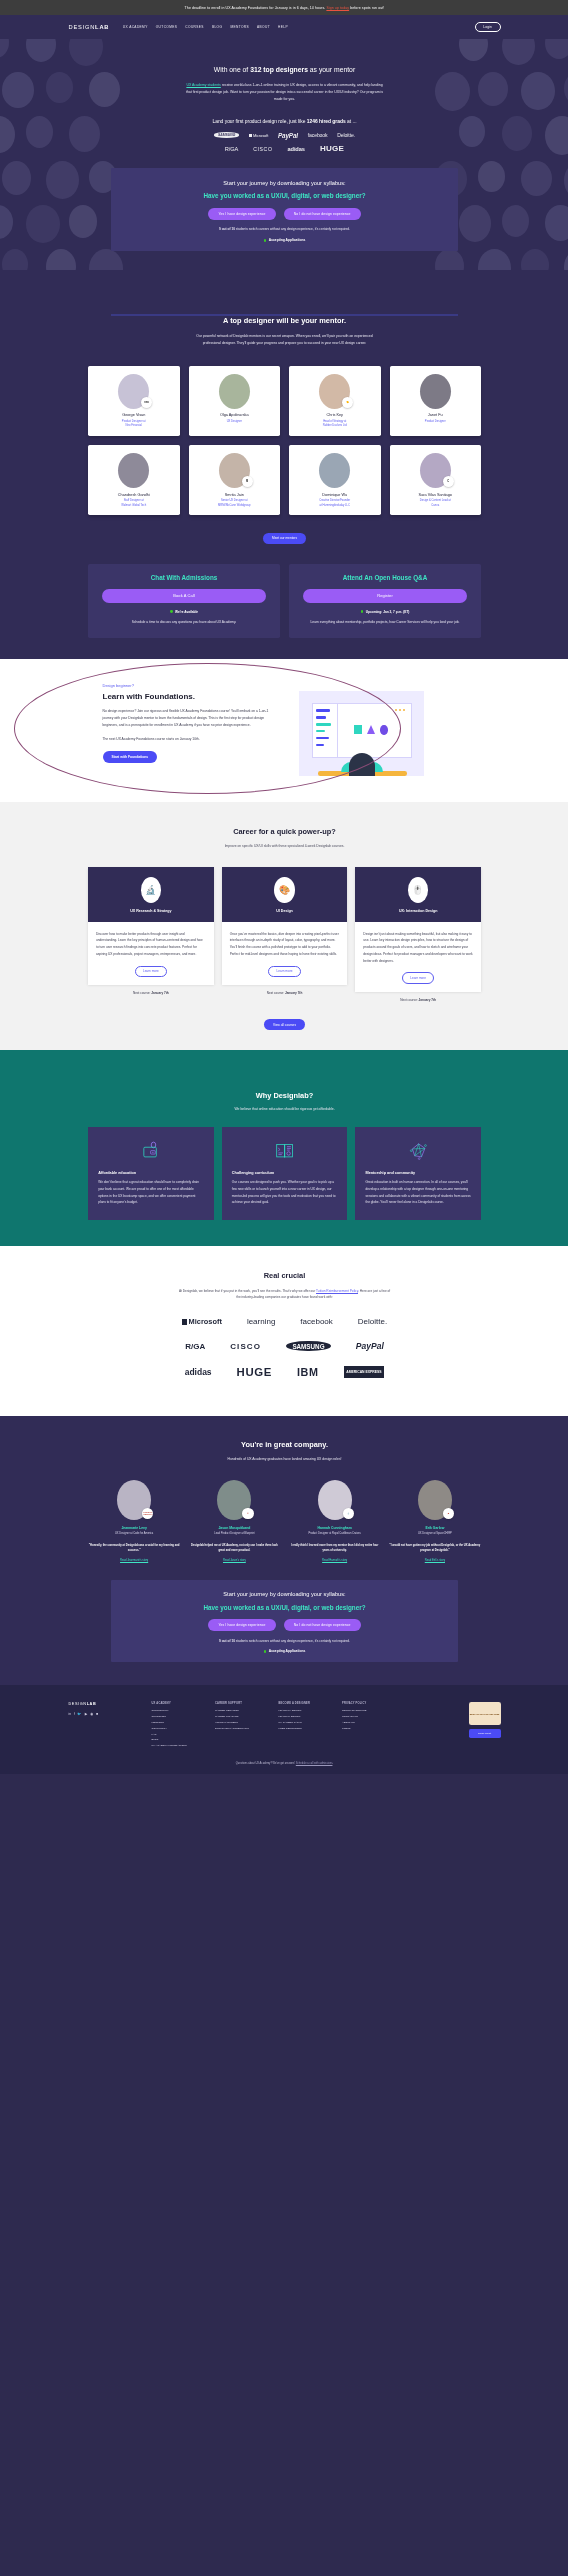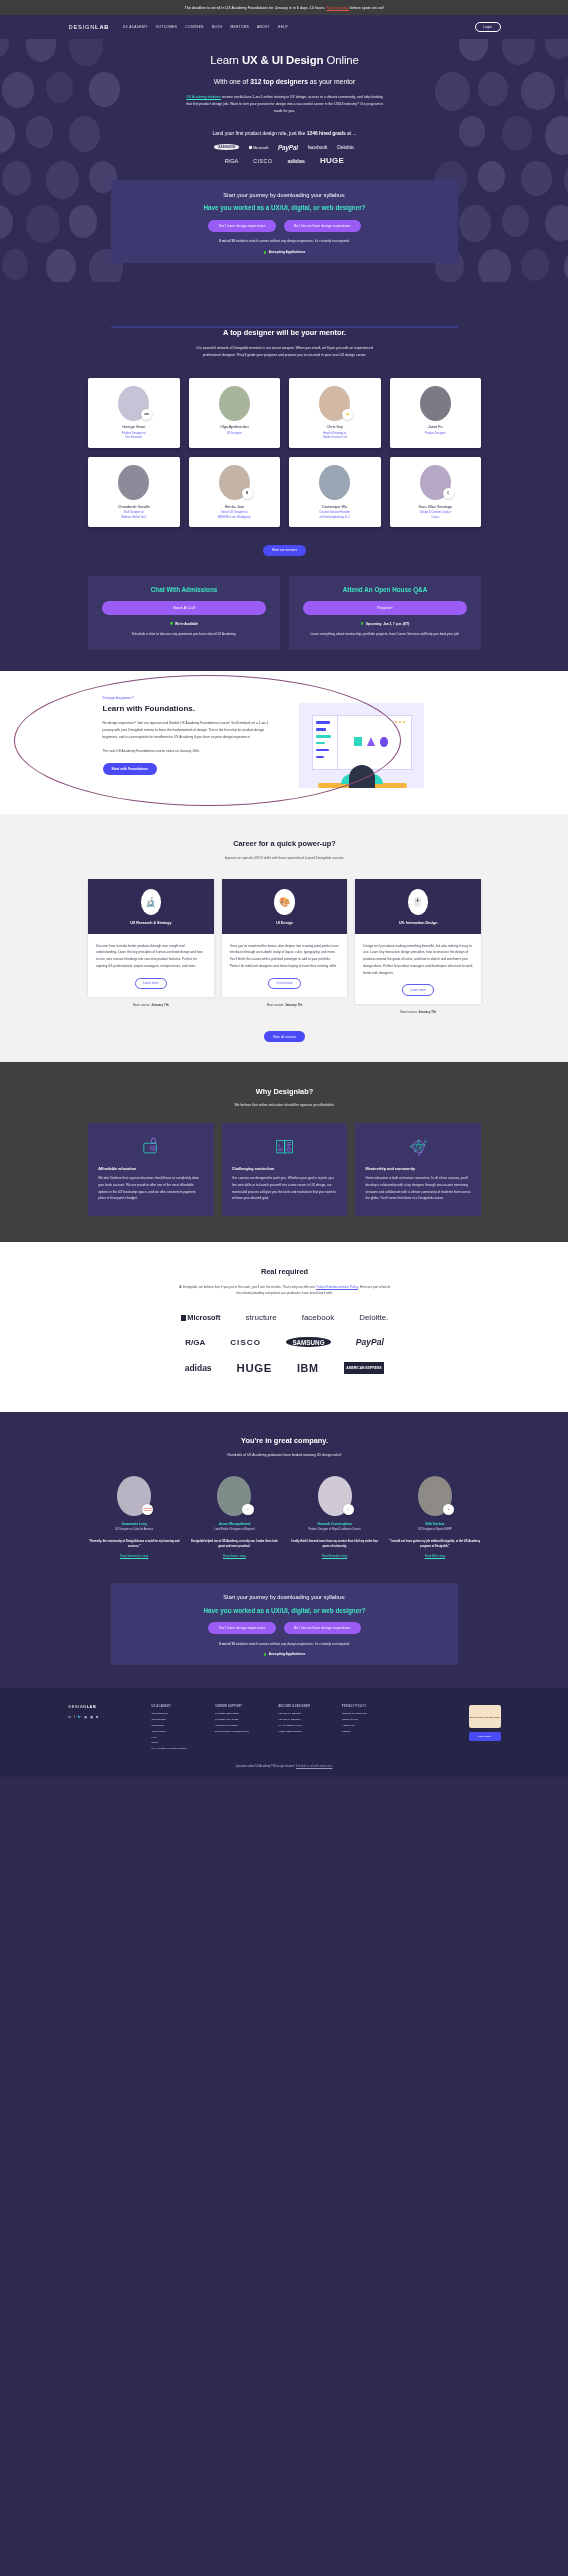--- a/index.html
+++ b/index.html
@@ -219,21 +219,21 @@
   .pu-body { padding: 9px 8px 8px; font-size: 3.2px; line-height: 2.1; color: #3d3d50; flex:1; display:flex; flex-direction:column;}
   .pu-learn {
     align-self: center; margin-top: 8px;
     border: 0.6px solid #5b5bf0; color: #5b5bf0; background: #fff;
     border-radius: 6.3px; padding: 2.8px 7.4px; font-size: 3.1px;
   }
   .pu-next { text-align: center; font-size: 3.1px; margin-top: 5.7px; color: #3d3d50; }
   .pu-next b { font-weight: 700; }
 
   
-  .why { background: #404040; padding: 25px 0 26px; }
+  .why { background: #0f766e; padding: 41px 0 26px; }
   .why-sub { text-align: center; font-size: 3.4px; margin-top: 6.8px; color: #e9e7f2; }
   .why-grid { display: grid; grid-template-columns: repeat(3, 1fr); gap: 8px; width: 393px; margin: 16px auto 0; }
   .why-card { background: #3b3568; padding: 11.4px 10.2px 13.7px; }
   .why-icon { height: 24px; display: flex; align-items: center; justify-content: center; margin-bottom: 8px; }
   .why-h { font-size: 3.8px; font-weight: 700; }
   .why-p { font-size: 3.2px; line-height: 2.1; margin-top: 4.6px; color: #e4e2ef; }
 
   
   .outcomes { background: #fff; color: #23233a; padding: 25px 0 23px; }
   .out-p { width: 216px; margin: 8px auto 0; text-align: center; font-size: 3.2px; line-height: 2.05; color: #4a4a5c; }
@@ -249,21 +249,21 @@
   .ol.rga { font-weight: 600; font-size: 8px; }
   .ol.cisco { font-weight: 600; font-size: 8px; letter-spacing: 1.1px; }
   .ol.samsung { background:#1f2437; color:#fff; padding: 1.7px 6.3px; border-radius: 50%/50%; font-size: 6.3px; }
   .ol.paypal { font-style: italic; font-size: 8.5px; }
   .ol.adidas { font-size: 8.5px; }
   .ol.huge { font-size: 11.4px; letter-spacing: 0.6px; }
   .ol.ibm { font-size: 10.8px; letter-spacing: 0.6px; }
   .ol.amex { background: #1f2437; color: #fff; font-size: 3.4px; padding: 4px 2.8px; line-height: 1.2; text-align:center;}
 
   
-  .company { background: #312c56; padding: 24px 0 25px; position: relative; overflow: hidden; }
+  .company { background: #312c56; padding: 24px 0 18px; position: relative; overflow: hidden; }
   .company-sub { text-align: center; font-size: 3.4px; line-height: 2.0; margin-top: 6.8px; color: #e9e7f2; }
   .grad-grid { display: grid; grid-template-columns: repeat(4, 1fr); gap: 8px; width: 393px; margin: 17px auto 0; }
   .grad { text-align: center; }
   .grad-photo { width: 34px; height: 40px; border-radius: 50%; background: #8b8aa3; margin: 0 auto; position: relative; }
   .grad-logo { position: absolute; right: -2.3px; bottom: 1.1px; width: 11.4px; height: 11.4px; border-radius: 50%; background: #fff; box-shadow: 0 0.6px 1.7px rgba(0,0,0,.3); font-size: 2px; display:flex;align-items:center;justify-content:center;color:#c0392b;font-weight:700;text-align:center;overflow:hidden;}
   .grad-name { font-size: 3.4px; font-weight: 700; color: #3ee6c4; margin-top: 5.7px; }
   .grad-role { font-size: 2.6px; margin-top: 2.8px; color: #ddd9ef; line-height: 1.7; }
   .grad-quote { font-size: 2.7px; font-weight: 700; line-height: 1.9; margin-top: 5.7px; color: #fff; }
   .grad-link { font-size: 2.7px; color: #3ee6c4; margin-top: 5.7px; text-decoration: underline; display:block;}
 
@@ -347,23 +347,20 @@
       <div class="face" style="width: 31px; height: 36px; left: 545px; top: 166px; background: rgb(122, 122, 165);"></div>
       <div class="face" style="width: 26px; height: 31px; left: 2.3px; top: 210px; background: rgb(93, 89, 134);"></div>
       <div class="face" style="width: 30px; height: 35px; left: 46px; top: 210px; background: rgb(133, 130, 171);"></div>
       <div class="face" style="width: 34px; height: 39px; left: 89px; top: 210px; background: rgb(111, 107, 151);"></div>
       <div class="face" style="width: 29px; height: 34px; left: 435px; top: 210px; background: rgb(107, 102, 148);"></div>
       <div class="face" style="width: 33px; height: 38px; left: 478px; top: 210px; background: rgb(122, 122, 165);"></div>
       <div class="face" style="width: 28px; height: 32px; left: 521px; top: 210px; background: rgb(93, 89, 134);"></div>
       <div class="face" style="width: 32px; height: 36px; left: 564px; top: 210px; background: rgb(133, 130, 171);"></div>
     </div>
   <div class="hero-content">
-    <div class="h1">
-      <span>Learn </span><b>UX &amp; UI Design</b><span> Online</span>
-    </div>
     <div class="h2">
       <span>With one of </span><b>312 top designers</b><span> as your mentor</span>
     </div>
     <div class="hero-p">
       <a href="#">UX Academy students</a><span> receive world-class 1-on-1 online training in UX design, access to a vibrant community, and help landing that first product design job. Want to turn your passion for design into a successful career in the UX/UI industry? Our program is made for you.</span>
     </div>
     <div class="hero-sub">
       <span>Land your first product design role, just like </span><b>1246 hired grads</b><span> at ...</span>
     </div>
     <div class="logos-row">
@@ -602,28 +599,28 @@
             <circle cx="18" cy="31" r="1.6" fill="none" stroke="#9a7cf5" stroke-width="1"></circle>
           </svg>
         </div>
         <div class="why-h">Mentorship and community</div>
         <div class="why-p">Great education is built on human connection. In all of our courses, you'll develop a relationship with a top designer through one-on-one mentoring sessions and collaborate with a vibrant community of students from across the globe. You'll never feel alone in a Designlab course.</div>
       </div>
     </div>
 </div>
 
 <div class="outcomes">
-  <div class="pu-title">Real required</div>
+  <div class="pu-title">Real crucial</div>
   <div class="out-p">
     <span>At Designlab, we believe that if you put in the work, you'll see the results. That's why we offer our </span><a href="#">Tuition Reimbursement Policy</a><span>. Here are just a few of the industry-leading companies our graduates have found work with:</span>
   </div>
   <div class="out-logos">
     <div class="out-row">
       <span class="ol ms"><i></i><span>Microsoft</span></span>
-      <span class="ol accenture">structure</span>
+      <span class="ol accenture">learning</span>
       <span class="ol fb">facebook</span>
       <span class="ol deloitte">Deloitte.</span>
     </div>
     <div class="out-row">
       <span class="ol rga">R/GA</span>
       <span class="ol cisco">CISCO</span>
       <span class="ol samsung">SAMSUNG</span>
       <span class="ol paypal">PayPal</span>
     </div>
     <div class="out-row">

